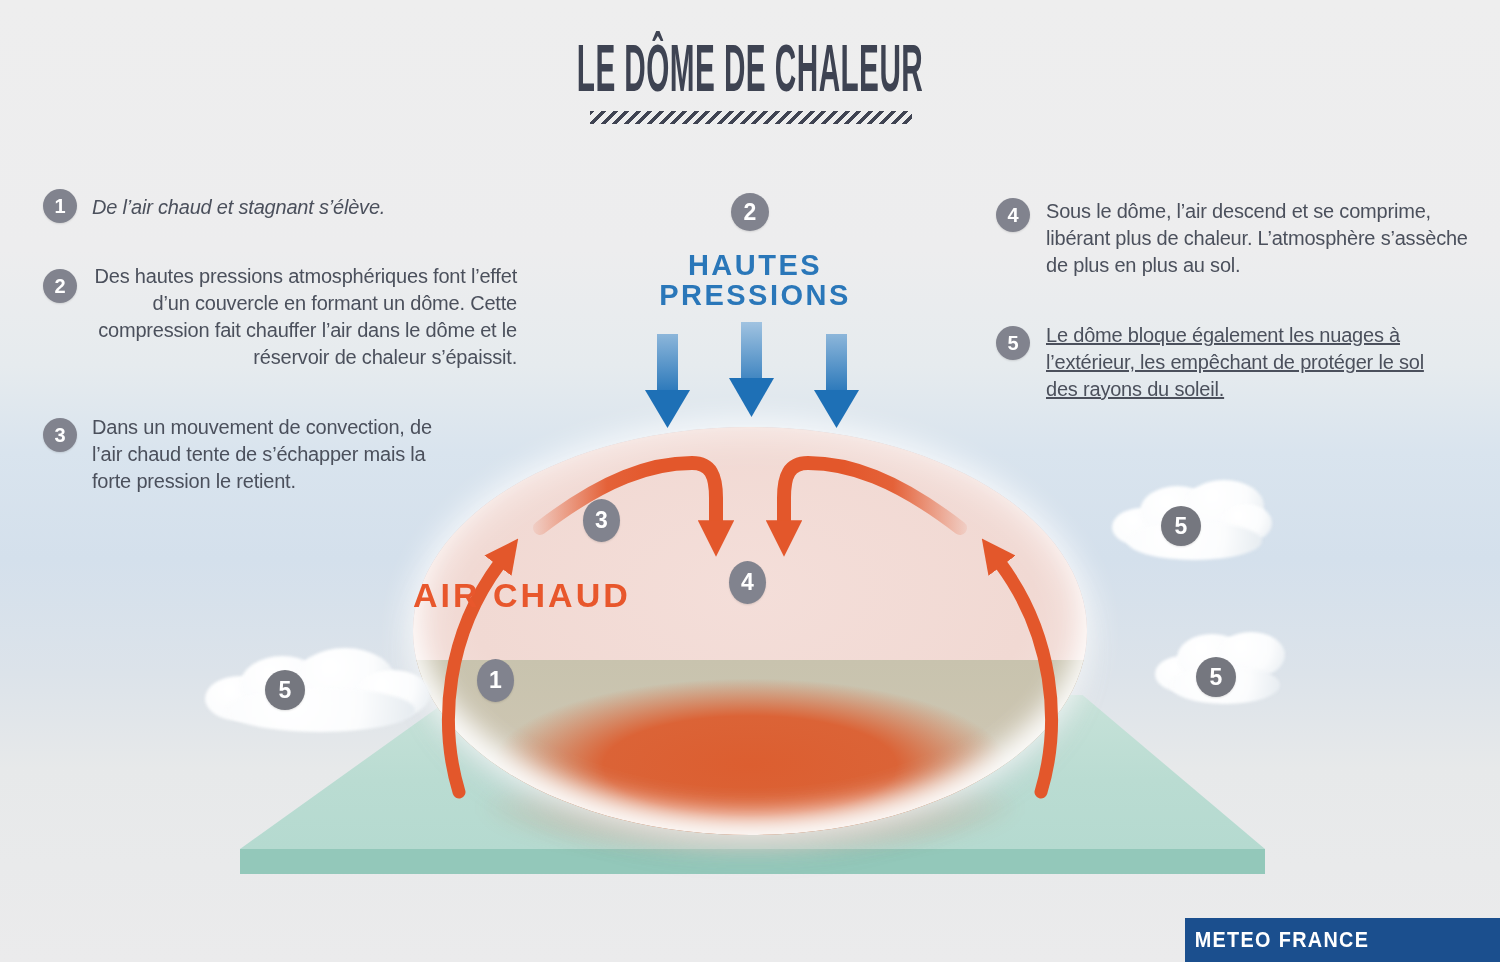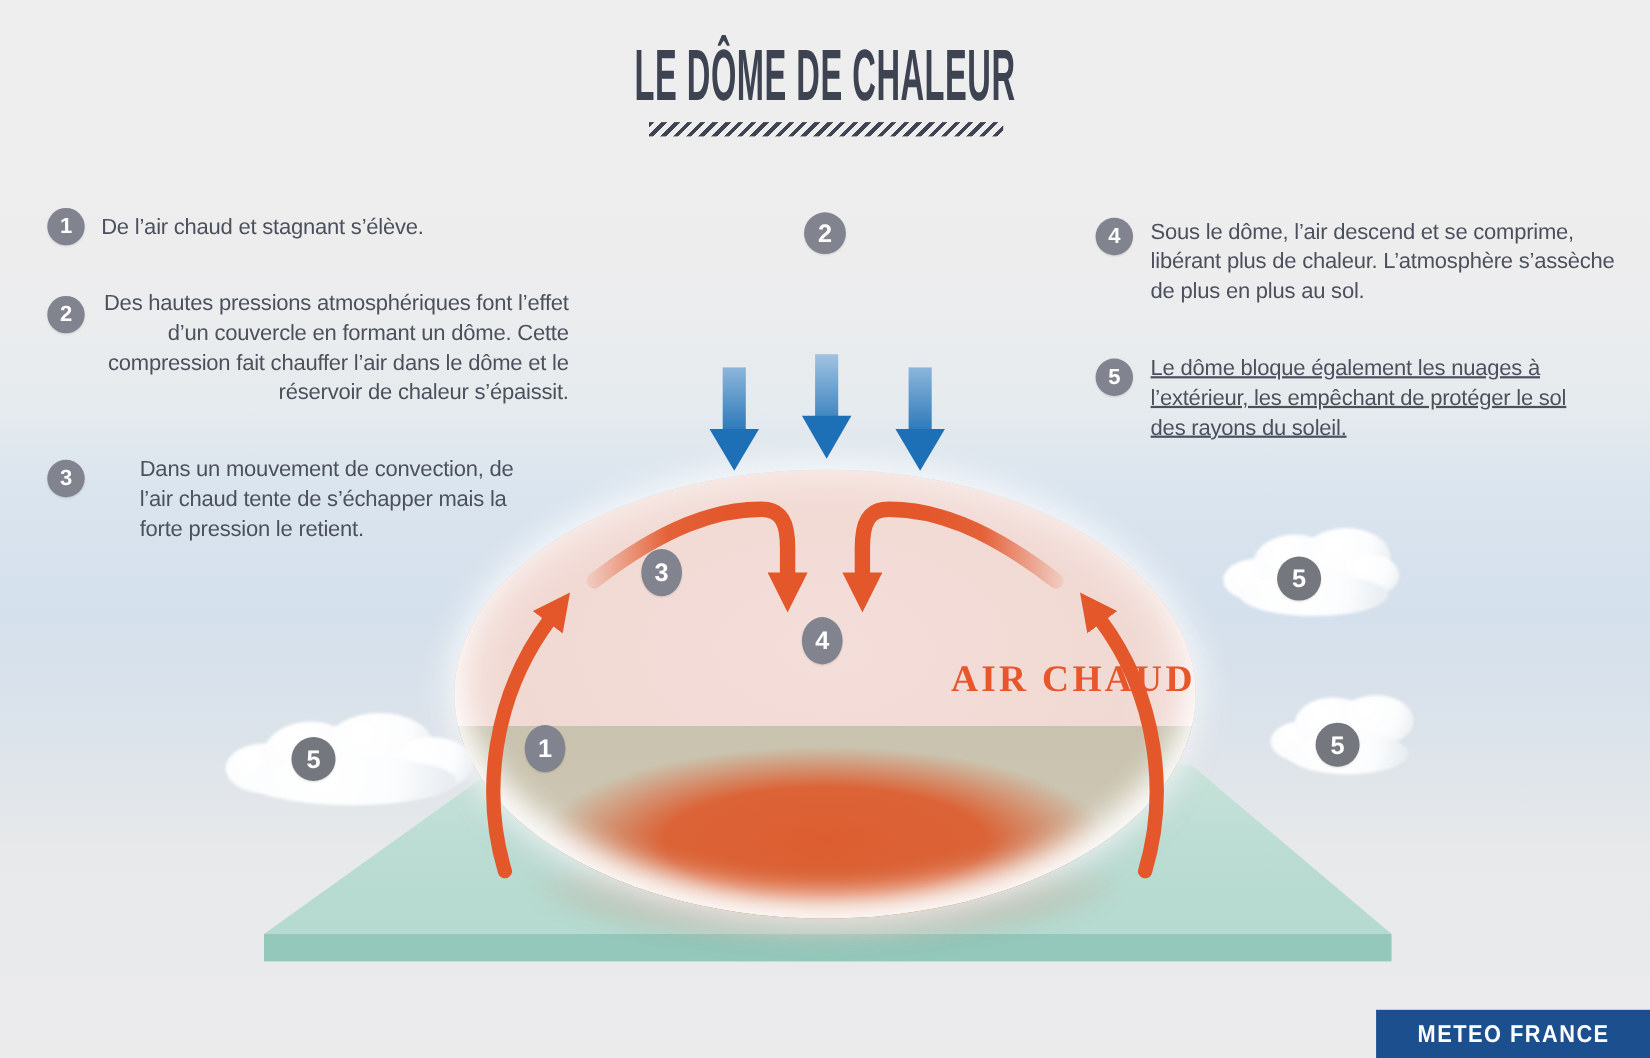--- a/index.html
+++ b/index.html
@@ -70,76 +70,77 @@
   }
   .dome-heat{
     position:absolute;left:3%;top:225px;width:94%;height:195px;
     background:radial-gradient(ellipse 55% 60% at 50% 58%,#dc5e30 0%,rgba(220,94,48,.95) 42%,rgba(220,94,48,0) 74%);
   }
   .dome-rim{
     position:absolute;inset:0;border-radius:50%;
     box-shadow:inset 0 -18px 26px rgba(255,255,255,.9),inset 0 0 34px 10px rgba(255,255,255,.5);
   }
   .dome-label{
-    position:absolute;left:413px;top:599px;width:674px;z-index:5;text-align:right;
-    color:#e8572c;font-size:34px;font-weight:bold;letter-spacing:3px;font-family:Liberation Serif, serif;
+    position:absolute;left:413px;top:576px;width:674px;z-index:5;text-align:left;
+    color:#e8572c;font-size:34px;font-weight:bold;letter-spacing:3px;
   }
   
   .arrows{position:absolute;left:0;top:0;z-index:4;pointer-events:none;}
   
   .abs{position:absolute;}
   .z5{z-index:5;}
   
   .cloud{position:absolute;z-index:6;}
   .puff{
     position:absolute;border-radius:50%;filter:blur(1.5px);
     background:radial-gradient(circle at 35% 30%,#ffffff 0%,#fbfcfd 55%,#e4eaef 100%);
   }
   .cloud .badge{position:absolute;}
   
   .brand{
-    position:absolute;right:0;bottom:0;width:249px;height:44px;z-index:7;
-    background:#1b4f8e;display:flex;align-items:center;justify-content:center;
+    position:absolute;right:0;bottom:0;width:315px;height:44px;z-index:7;
+    background:#1b4f8e;display:flex;align-items:center;
   }
   .brand span{
     color:#ffffff;font-weight:bold;font-size:22px;letter-spacing:1.5px;
     transform:scaleX(.9);white-space:nowrap;
   }
 </style>
 </head>
 <body>
 
 <div class="canvas">
 
   <div class="title">LE DÔME DE CHALEUR</div>
   <div class="divider"></div>
 
   <div class="step">
     <div class="badge badge-list" style="left:43px;top:189px;">1</div>
-    <div class="step-text" style="left:92px;top:194px;width:400px;">De l’air chaud et stagnant s’élève.</div>
+    <div class="step-text" style="left:92px;top:194px;width:400px;font-style:italic;">De l’air chaud et stagnant s’élève.</div>
   </div>
   <div class="step">
     <div class="badge badge-list" style="left:43px;top:269px;">2</div>
     <div class="step-text" style="left:92px;top:263px;width:425px;text-align:right;">Des hautes pressions atmosphériques font l’effet d’un couvercle en formant un dôme. Cette compression fait chauffer l’air dans le dôme et le réservoir de chaleur s’épaissit.</div>
   </div>
   <div class="step">
     <div class="badge badge-list" style="left:43px;top:418px;">3</div>
-    <div class="step-text" style="left:92px;top:414px;width:340px;margin-left:35px;">Dans un mouvement de convection, de l’air chaud tente de s’échapper mais la forte pression le retient.</div>
+    <div class="step-text" style="left:92px;top:414px;width:340px;">Dans un mouvement de convection, de l’air chaud tente de s’échapper mais la forte pression le retient.</div>
   </div>
 
   <div class="step">
     <div class="badge badge-list" style="left:996px;top:198px;">4</div>
     <div class="step-text" style="left:1046px;top:198px;width:435px;">Sous le dôme, l’air descend et se comprime, libérant plus de chaleur. L’atmosphère s’assèche de plus en plus au sol.</div>
   </div>
   <div class="step">
     <div class="badge badge-list" style="left:996px;top:326px;">5</div>
     <div class="step-text" style="left:1046px;top:322px;width:395px;text-decoration:underline;">Le dôme bloque également les nuages à l’extérieur, les empêchant de protéger le sol des rayons du soleil.</div>
   </div>
 
   <div class="badge badge-dome abs" style="left:731px;top:193px;width:38px;height:38px;">2</div>
+  <div class="hp-label">HAUTES PRESSIONS</div>
 
   <div class="platform-top"></div>
   <div class="platform-front"></div>
 
   <div class="dome-glow"></div>
   <div class="dome">
     <div class="dome-ground"></div>
     <div class="dome-heat"></div>
     <div class="dome-rim"></div>
   </div>

